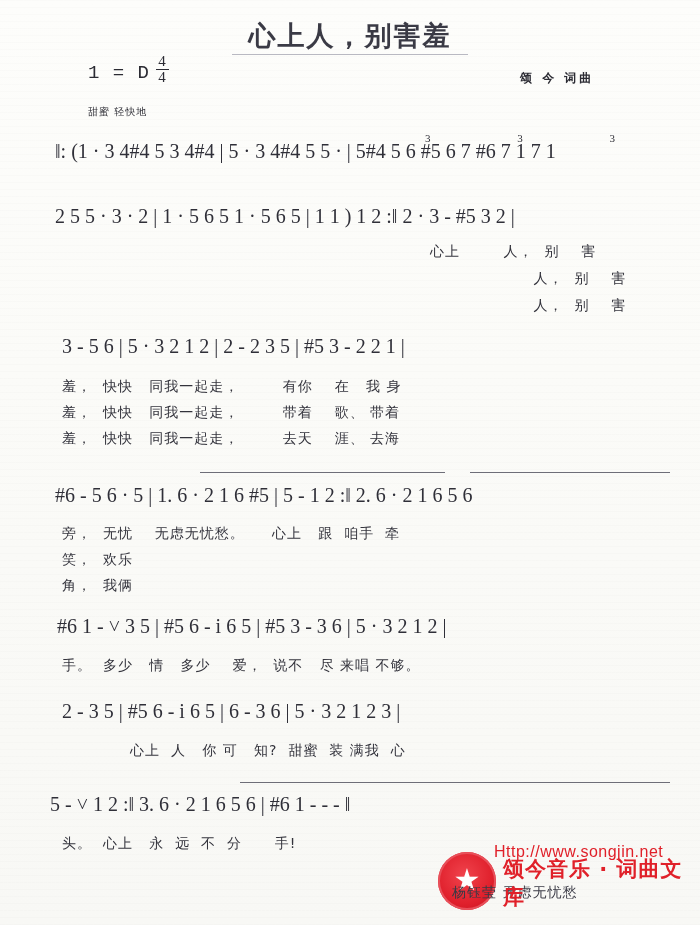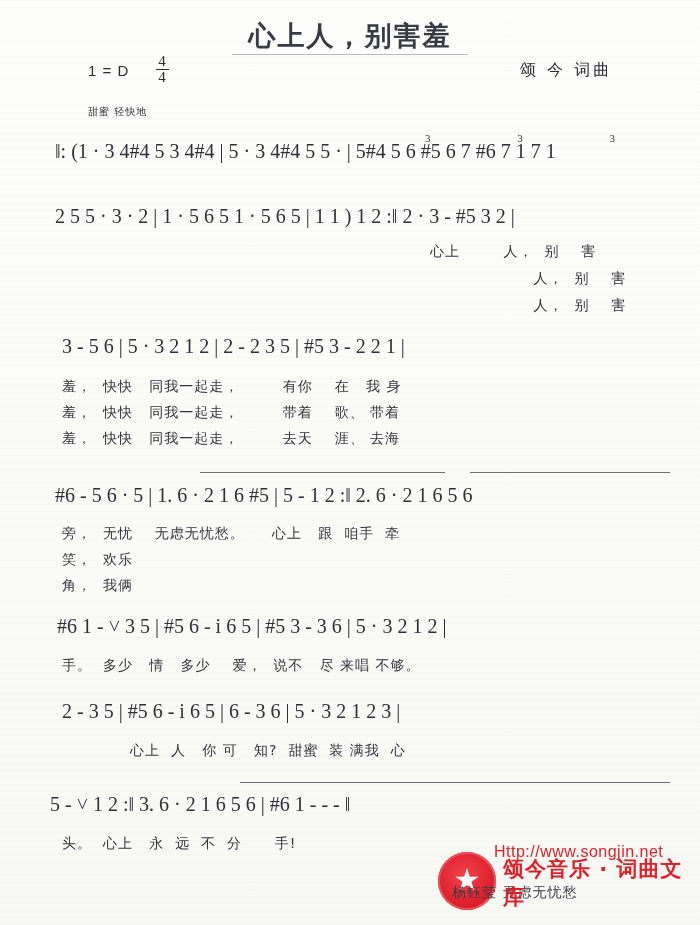--- a/index.html
+++ b/index.html
@@ -33,42 +33,43 @@
     font-family:"DejaVu Sans", sans-serif;
     font-weight:600;
   }
   .title-underline{
     position:absolute;top:54px;left:232px;width:236px;height:1px;
     background:#b9b9c2;
   }
 
   .key-sig{
     position:absolute;top:62px;left:88px;
-    font-size:15px;
-    font-family:Liberation Sans, sans-serif;
+    font-size:19px;
+    font-family:Liberation Mono, monospace;
     letter-spacing:1px;
   }
   .meter{
     position:absolute;top:55px;left:152px;
     font-size:15px;
     text-align:center;
     line-height:13px;
     width:20px;
   }
   .meter .num{display:block;}
   .meter .den{display:block;}
   .meter .bar{
     display:block;width:13px;height:1px;background:#2b2b33;margin:1px auto;
   }
 
   .composer{
-    position:absolute;top:60px;left:520px;
-    font-size:16px;
+    position:absolute;top:70px;left:520px;
+    font-size:12px;
     letter-spacing:3px;
     font-family:"DejaVu Sans", sans-serif;
+    font-weight:bold;
   }
   .mood{
     position:absolute;top:105px;left:88px;
     font-size:10px;
     letter-spacing:1px;
     font-family:"DejaVu Sans", sans-serif;
   }
 
   
   .row{

